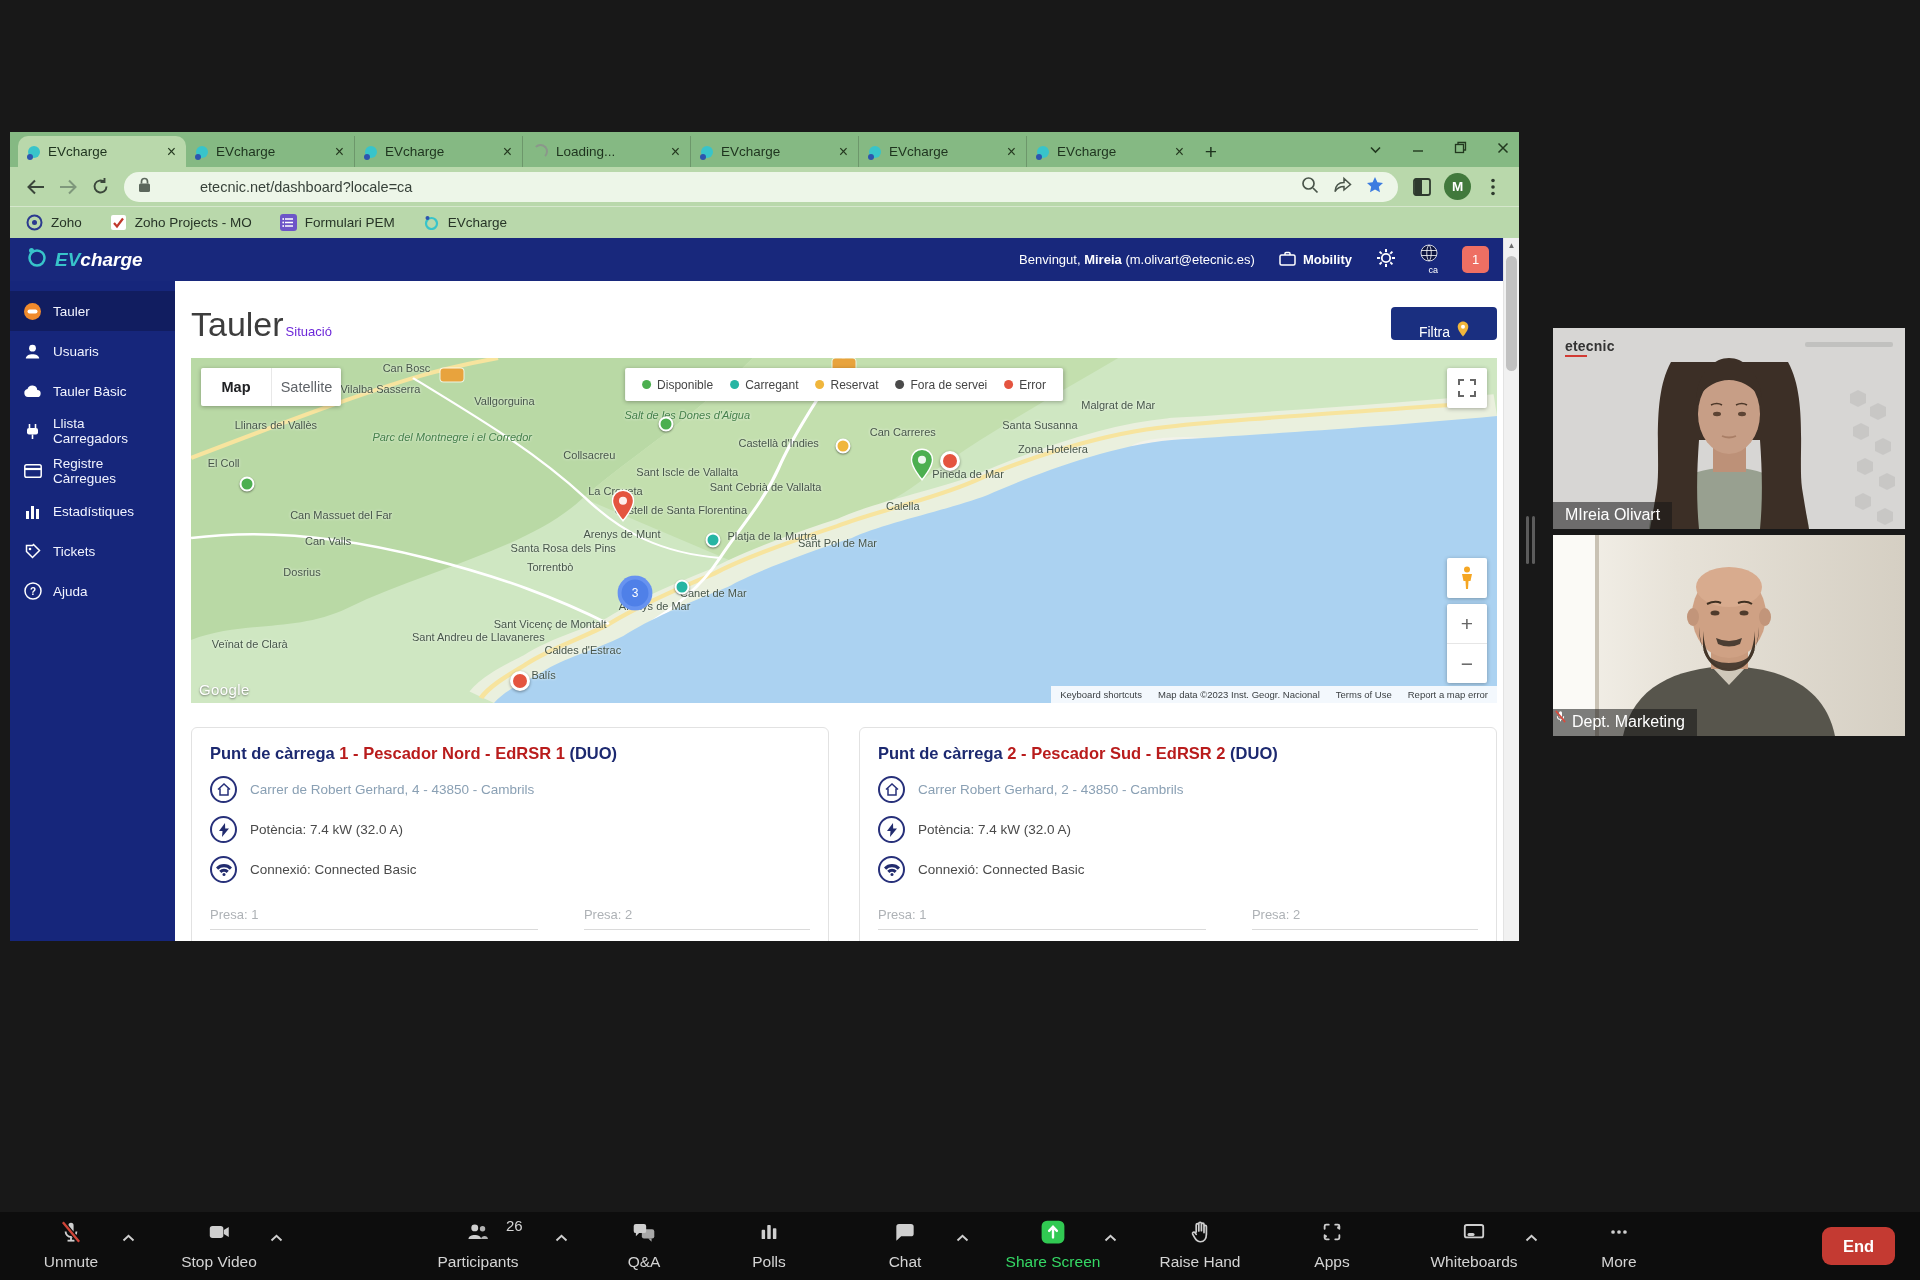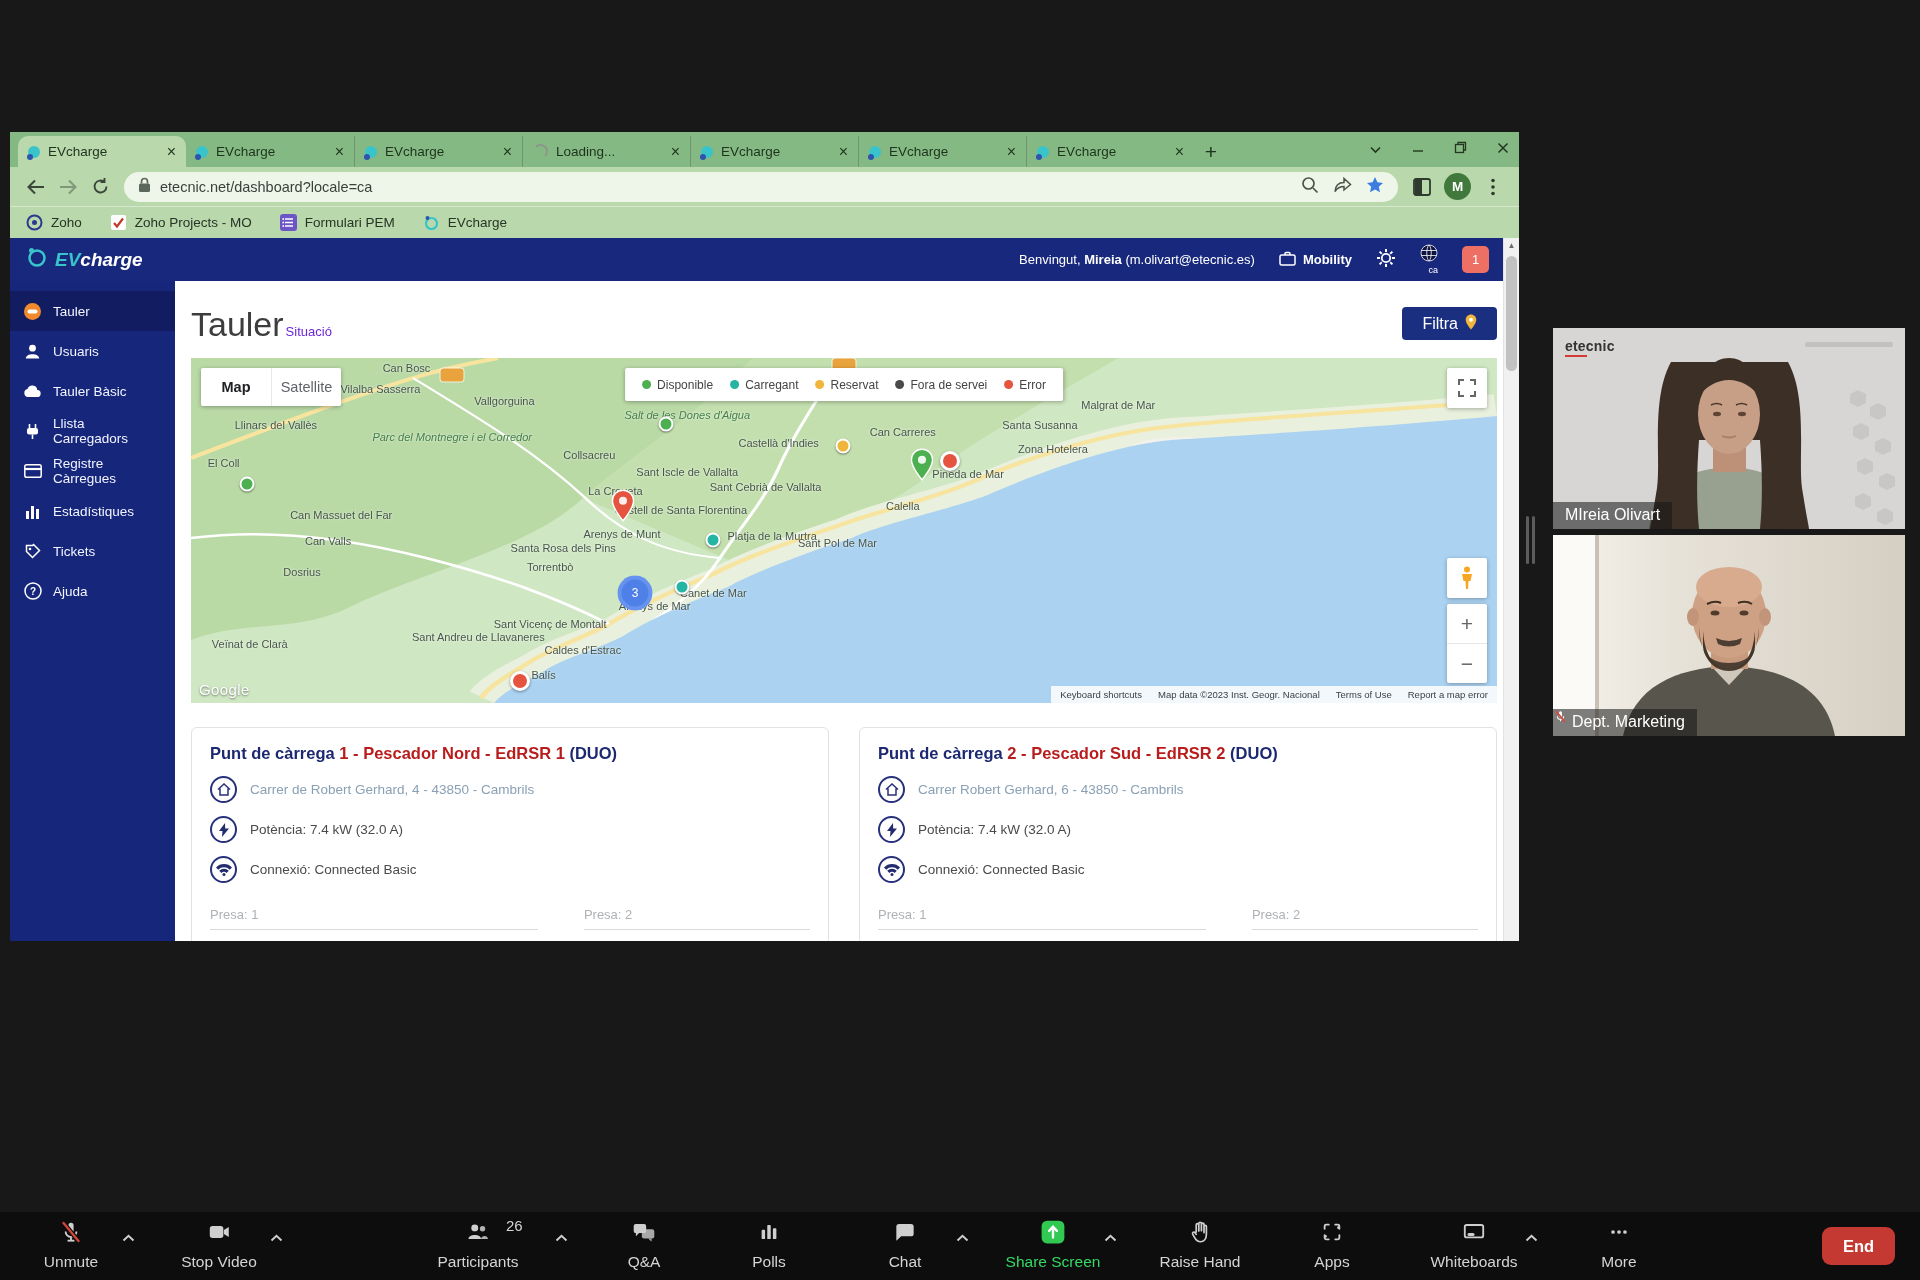--- a/index.html
+++ b/index.html
@@ -22,21 +22,21 @@
   .spinner{width:11px;height:11px;border:2px solid transparent;border-top-color:#8b978b;
            border-right-color:#8b978b;border-radius:50%;flex:0 0 auto;}
   .newtab{width:34px;height:31px;display:flex;align-items:center;justify-content:center;
           font-size:21px;color:#1e331e;}
   .win-controls{position:absolute;right:10px;top:0;height:33px;display:flex;align-items:center;gap:30px;}
   
   .chrome-toolbar{height:39px;background:#b9d8ab;display:flex;align-items:center;padding:0 10px;flex:0 0 auto;}
   .nav-btn{width:32px;height:32px;display:flex;align-items:center;justify-content:center;}
   .urlbar{flex:1;height:30px;background:#edf6e8;border-radius:16px;display:flex;align-items:center;
           padding:0 14px;gap:9px;margin:0 8px;}
-  .url-text{font-size:14.5px;color:#38423a;flex:1;}
+  .url-text{font-size:14.5px;color:#38423a;flex:1;margin-left:40px;}
   .urlbar-icons{display:flex;align-items:center;gap:14px;}
   .avatar{width:27px;height:27px;border-radius:50%;background:#41793c;color:#fff;font-size:13.5px;
           display:flex;align-items:center;justify-content:center;font-weight:bold;margin:0 6px;}
   
   .bookmarks{height:31px;background:#b9d8ab;display:flex;align-items:center;gap:28px;padding-left:16px;
              font-size:13.5px;color:#273527;border-top:1px solid rgba(255,255,255,.4);flex:0 0 auto;}
   .bm{display:flex;align-items:center;gap:8px;}
   .bm-glyph{width:17px;height:17px;border-radius:3px;display:flex;align-items:center;justify-content:center;flex:0 0 auto;}
   
   .app{flex:1;display:flex;flex-direction:column;background:#fff;position:relative;overflow:hidden;}
@@ -51,22 +51,22 @@
              justify-content:center;font-size:13px;color:#fff;}
   .app-body{flex:1;display:flex;overflow:hidden;}
   .sidebar{width:165px;background:#16267b;padding-top:10px;flex:0 0 auto;}
   .side-item{height:40px;display:flex;align-items:center;gap:11px;padding:0 13px;color:#f2f4ff;font-size:13.5px;}
   .side-item.active{background:rgba(0,0,0,.22);}
   .side-ic{width:19px;height:19px;display:flex;align-items:center;justify-content:center;flex:0 0 auto;}
   .main{flex:1;padding:0 22px 0 16px;position:relative;overflow:hidden;}
   .title-row{display:flex;align-items:baseline;margin-top:24px;position:relative;}
   .page-title{font-size:34px;color:#3d3d3d;font-weight:500;}
   .page-sub{font-size:13px;color:#6d28d9;margin-left:2px;}
-  .filtra{position:absolute;right:0;top:2px;background:#1a2f80;color:#fff;font-size:16px;height:33px;
-          padding:0 20px;border-radius:4px;display:flex;align-items:center;gap:7px;border:none;}
+  .filtra{position:absolute;right:0;top:2px;background:#1a2f80;color:#fff;font-size:14px;height:33px;
+          padding:0 28px;border-radius:4px;display:flex;align-items:flex-end;gap:7px;border:none;}
   
   .map{position:relative;height:345px;margin-top:14px;background:#cfe7c2;overflow:hidden;}
   .map svg.base{position:absolute;inset:0;width:100%;height:100%;}
   .map-label{position:absolute;transform:translate(-50%,-50%);font-size:11px;color:#47564a;
              white-space:nowrap;text-shadow:0 0 3px rgba(255,255,255,.9);}
   .map-label.park{color:#44804a;font-style:italic;}
   .mk{position:absolute;}
   .mk-dot{width:11px;height:11px;border-radius:50%;border:2px solid #fff;box-shadow:0 1px 2px rgba(0,0,0,.45);
           transform:translate(-50%,-50%);}
   .mk-circle{width:14px;height:14px;border-radius:50%;border:3px solid #fff;box-shadow:0 1px 3px rgba(0,0,0,.4);
@@ -592,21 +592,21 @@
               </div>
               <div class="card">
     <div class="card-title">Punt de càrrega
       <span class="link">2 - Pescador Sud - EdRSR 2</span> (DUO)</div>
     <div class="info-row">
       <span class="ic">
                     <svg width="14" height="13" viewBox="0 0 14 13">
                       <path d="M1,6.5 L7,1 L13,6.5 M3,5.5 V12 h8 V5.5" stroke="#27307a" stroke-width="1.5" fill="none"></path>
                     </svg>
                   </span>
-      <span class="addr">Carrer Robert Gerhard, 6 - 43850 - Cambrils</span>
+      <span class="addr">Carrer Robert Gerhard, 2 - 43850 - Cambrils</span>
                 </div>
     <div class="info-row">
       <span class="ic">
                     <svg width="10" height="14" viewBox="0 0 10 14">
                       <path d="M6,0 L0,8 h3.5 L3,14 L10,5.5 H6.2 Z" fill="#222c6e"></path>
                     </svg>
                   </span>
       <span class="itxt">Potència: 7.4 kW (32.0 A)</span>
                 </div>
     <div class="info-row">

